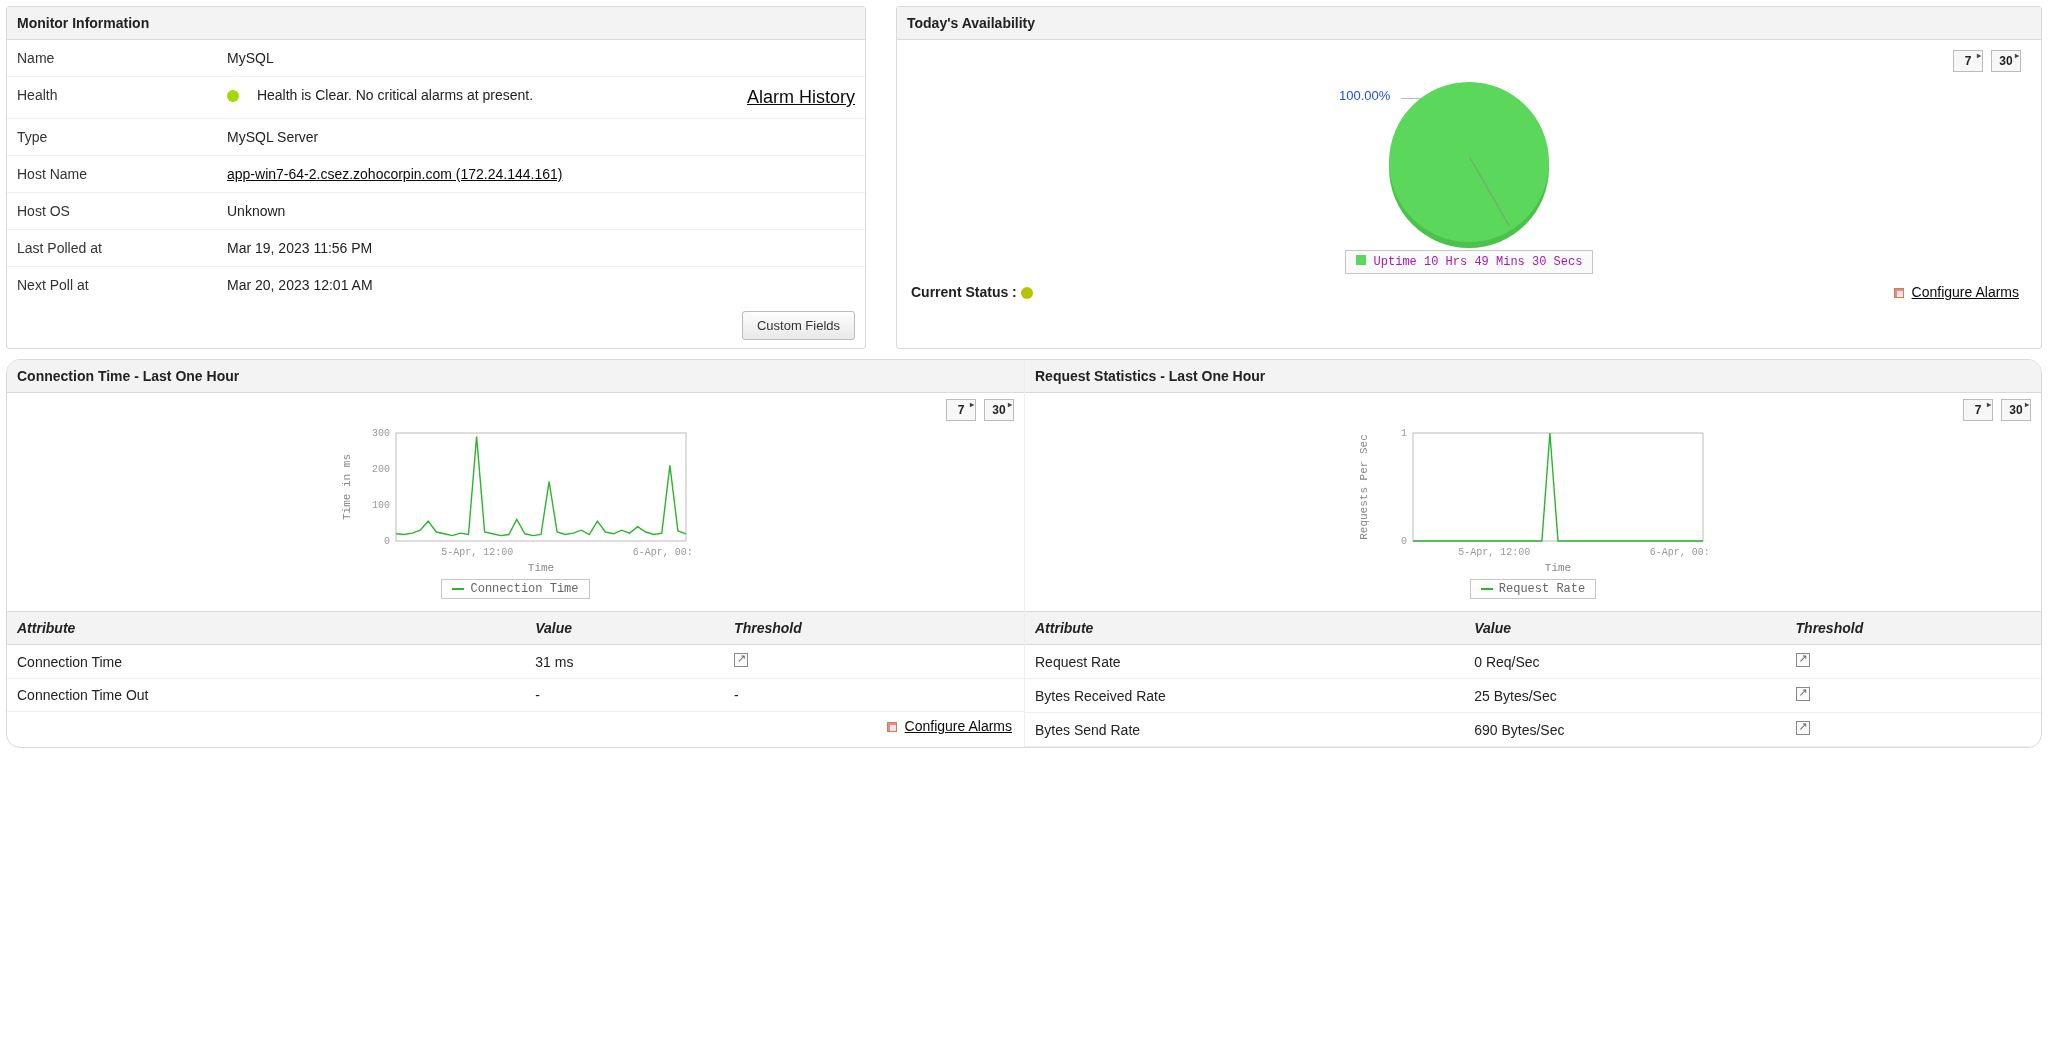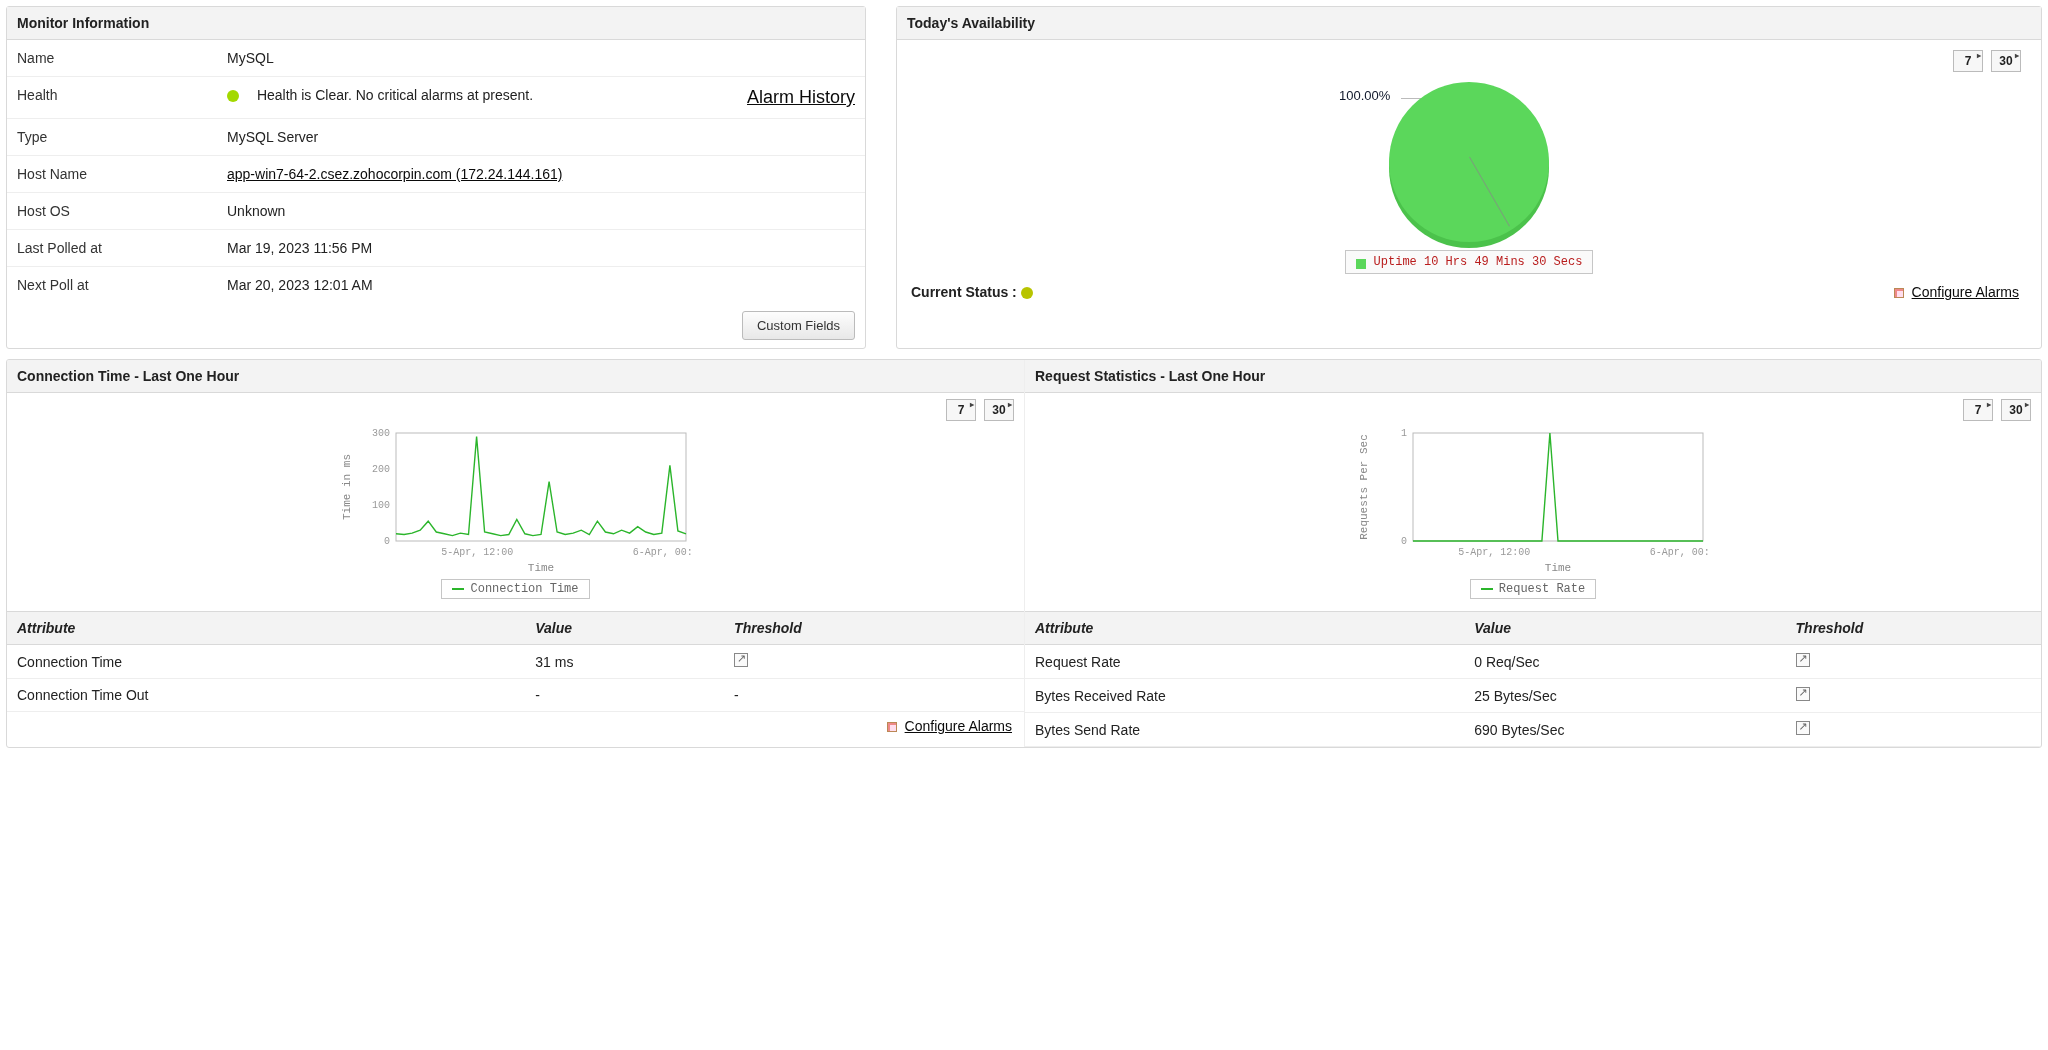--- a/index.html
+++ b/index.html
@@ -101,45 +101,45 @@
   .pie-line {
     position:absolute;
     width:1px;height:80px;
     background:#7aa07a;
     left:80px; top:75px;
     transform-origin:top center;
     transform:rotate(-30deg);
   }
   .pie-callout {
     position:absolute;
-    color:#0f172a; font-size:13px;
+    color:#1d4ed8; font-size:13px;
     left:calc(50% - 130px);
     top:6px;
   }
   .pie-callout-line {
     position:absolute; top:16px; left:calc(50% - 68px);
     width:70px; height:1px; background:#bbb;
   }
   .legend-box {
     border:1px solid #c6c6c6;
     background:#fafafa;
-    display:inline-flex; align-items:flex-end;
+    display:inline-flex; align-items:flex-start;
     gap:8px; padding:4px 10px;
     font-family:"Courier New",monospace;
-    font-size:12px; color:#b91c1c;
+    font-size:12px; color:#a21caf;
   }
   .legend-sq { width:10px;height:10px;background:var(--green); display:inline-block; }
   .status-row { display:flex; justify-content:space-between; align-items:center; padding:10px 12px 4px 4px; }
   .conf-alarms { color:var(--link); text-decoration:underline; font-size:14px; cursor:pointer;}
   .mini-flag { display:inline-block; width:10px;height:10px; border:1px solid #b85; background:#fde; margin-right:4px; box-shadow:inset 2px 2px 0 #e88; vertical-align:middle;}
 
   
   .dual-panel {
     border:1px solid var(--border);
-    border-radius:3px;
+    border-radius:14px;
     background:#fff;
     display:flex;
     overflow:hidden;
   }
   .dual-col { flex:1 1 50%; display:flex; flex-direction:column; }
   .dual-col + .dual-col { border-left:1px solid #eee; }
   .dual-header {
     background:var(--panel-bg);
     border-bottom:1px solid var(--border);
     padding:8px 10px;

